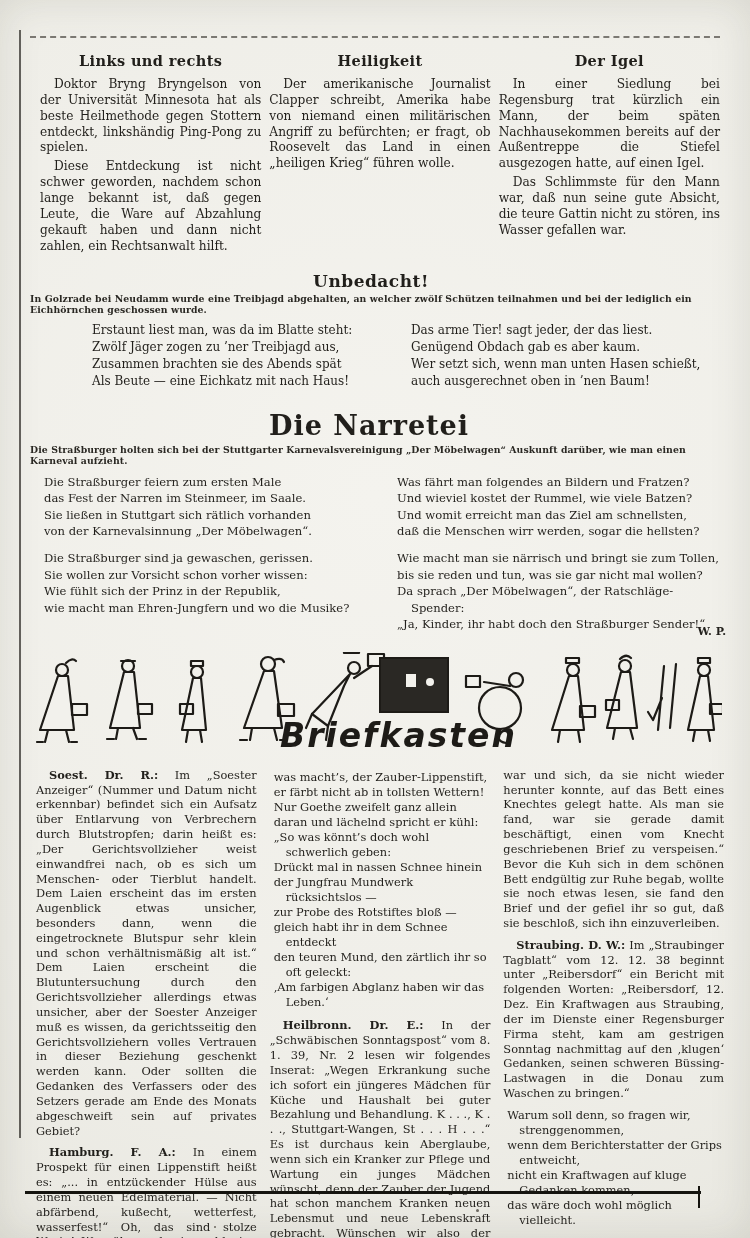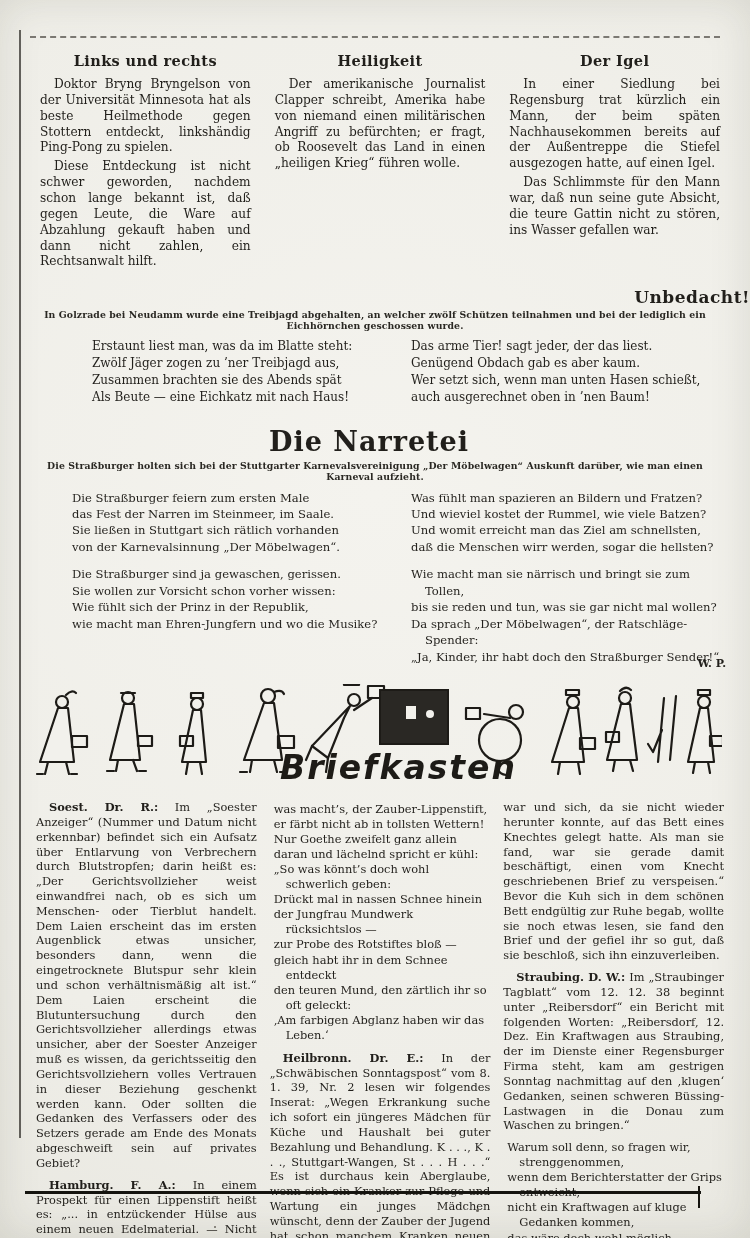--- a/index.html
+++ b/index.html
@@ -15,36 +15,36 @@
     box-shadow:inset 0 0 40px rgba(90,85,70,.15);
   }
   
   .rule-top{position:absolute;left:30px;right:30px;top:36px;border-top:2px dashed #55524c;opacity:.75;}
   .edge-left{position:absolute;left:19px;top:30px;height:1108px;width:2px;background:#403d38;opacity:.8;}
   .rule-bottom{position:absolute;left:25px;top:1191px;width:676px;height:3px;background:#15140f;}
   .tick-bottom{position:absolute;left:698px;top:1186px;width:2px;height:22px;background:#15140f;}
   .speck{position:absolute;background:#6b675f;border-radius:50%;}
 
   
-  .top-row{display:flex;gap:24px;padding:52px 30px 0 40px;}
+  .top-row{display:flex;gap:8px;padding:52px 30px 0 40px;}
   .top-col{flex:1;min-width:0;}
   .art-title{text-align:center;font-weight:bold;font-size:14.5px;letter-spacing:.4px;margin-bottom:8px;}
   .art-p{font-size:12.2px;line-height:1.3;text-align:justify;text-indent:14px;margin:0 0 3px 0;hyphens:auto;}
 
   
-  .sec-title{text-align:right;font-weight:bold;font-size:17px;margin:14px 0 2px 0;letter-spacing:.5px;}
-  .sec-sub{text-align:center;font-weight:bold;font-size:9.3px;letter-spacing:.1px;color:#2a2823;margin:0 30px;}
+  .sec-title{text-align:center;font-weight:bold;font-size:17px;margin:14px 8px 2px 0;letter-spacing:.5px;}
+  .sec-sub{text-align:left;font-weight:bold;font-size:9.3px;letter-spacing:.1px;color:#2a2823;margin:0 30px;}
 
   .u-verses{display:flex;gap:20px;margin:7px 40px 0 92px;}
   .u-verses .vcol{flex:1;min-width:0;}
   .verse{font-size:12px;line-height:1.4;}
   .verse .vline{padding-left:14px;text-indent:-14px;}
 
   .n-title{text-align:center;font-weight:bold;font-size:27px;margin:20px 12px 3px 0;letter-spacing:1px;}
-  .n-verses{display:flex;gap:24px;margin:8px 24px 0 72px;position:relative;}
+  .n-verses{display:flex;gap:24px;margin:8px 24px 0 44px;position:relative;}
   .n-verses .vcol{flex:1;min-width:0;}
   .stanza{font-size:11.6px;line-height:1.42;margin-bottom:11px;}
   .stanza .vline{padding-left:14px;text-indent:-14px;}
   .signature{position:absolute;right:0;bottom:6px;font-weight:bold;font-size:11px;}
 
   
   .cartoon{margin:8px 28px 4px 28px;}
   .cartoon svg{display:block;}
   .doodle{stroke:#1d1b17;stroke-width:2.2;fill:none;stroke-linecap:round;stroke-linejoin:round;}
   .doodle-fill{stroke:#1d1b17;stroke-width:2.2;fill:#f2f1ec;stroke-linejoin:round;}
@@ -116,21 +116,21 @@
           </div>
         <div class="stanza">
             <div class="vline">Die Straßburger sind ja gewaschen, gerissen.</div>
             <div class="vline">Sie wollen zur Vorsicht schon vorher wissen:</div>
             <div class="vline">Wie fühlt sich der Prinz in der Republik,</div>
             <div class="vline">wie macht man Ehren-Jungfern und wo die Musike?</div>
           </div>
       </div>
       <div class="vcol">
         <div class="stanza">
-            <div class="vline">Was fühlt man spazieren an Bildern und Fratzen?</div>
+            <div class="vline">Was fährt man folgendes an Bildern und Fratzen?</div>
             <div class="vline">Und wieviel kostet der Rummel, wie viele Batzen?</div>
             <div class="vline">Und womit erreicht man das Ziel am schnellsten,</div>
             <div class="vline">daß die Menschen wirr werden, sogar die hellsten?</div>
           </div>
         <div class="stanza">
             <div class="vline">Wie macht man sie närrisch und bringt sie zum Tollen,</div>
             <div class="vline">bis sie reden und tun, was sie gar nicht mal wollen?</div>
             <div class="vline">Da sprach „Der Möbelwagen“, der Ratschläge-Spender:</div>
             <div class="vline">„Ja, Kinder, ihr habt doch den Straßburger Sender!“</div>
           </div>

